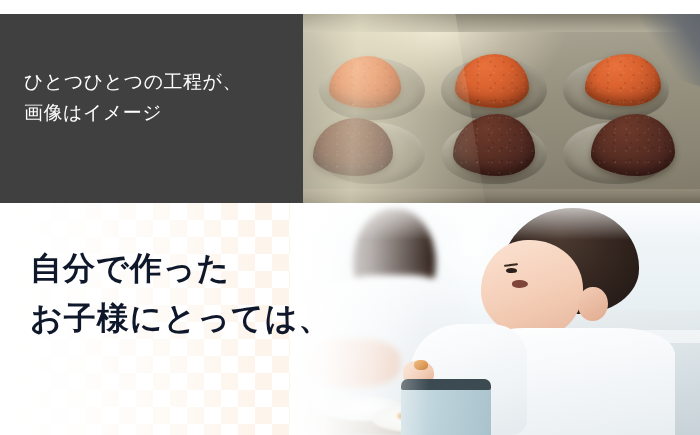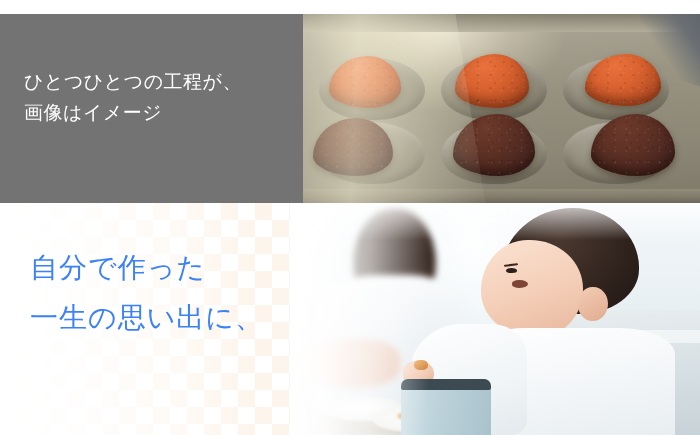--- a/index.html
+++ b/index.html
@@ -372,21 +372,21 @@
     background: linear-gradient(180deg, rgba(255,255,255,0.78) 0%, rgba(255,255,255,0) 100%);
   }
 
   
   #copy-panel {
     position: absolute;
     left: 0;
     top: 14px;
     width: 303px;
     height: 189px;
-    background: #737373;
+    background: #404040;
   }
   #copy-panel .lines {
     position: absolute;
     left: 24px;
     top: 52px;
     right: 8px;
   }
   #copy-panel .line {
     color: #ffffff;
     font-size: 19px;
@@ -396,25 +396,26 @@
   }
 
   
   #headline {
     position: absolute;
     left: 30px;
     top: 243px;
     width: 300px;
   }
   #headline .hline {
-    color: #3b82f6;
-    font-size: 28px;
+    color: #0f172a;
+    font-size: 32px;
     line-height: 50px;
     letter-spacing: 1px;
     white-space: nowrap;
+    font-weight: bold;
   }
 
   
   #disclaimer {
     position: absolute;
     right: 12px;
     bottom: 10px;
     color: #ffffff;
     font-size: 11px;
     letter-spacing: 0.5px;
@@ -505,17 +506,17 @@
 
   <div id="copy-panel">
     <div class="lines">
       <div class="line">ひとつひとつの工程が、</div>
       <div class="line">画像はイメージ</div>
     </div>
   </div>
 
   <div id="headline">
     <div class="hline">自分で作った</div>
-    <div class="hline">一生の思い出に、</div>
+    <div class="hline">お子様にとっては、</div>
   </div>
 
 
 </div>
 
 </body></html>

